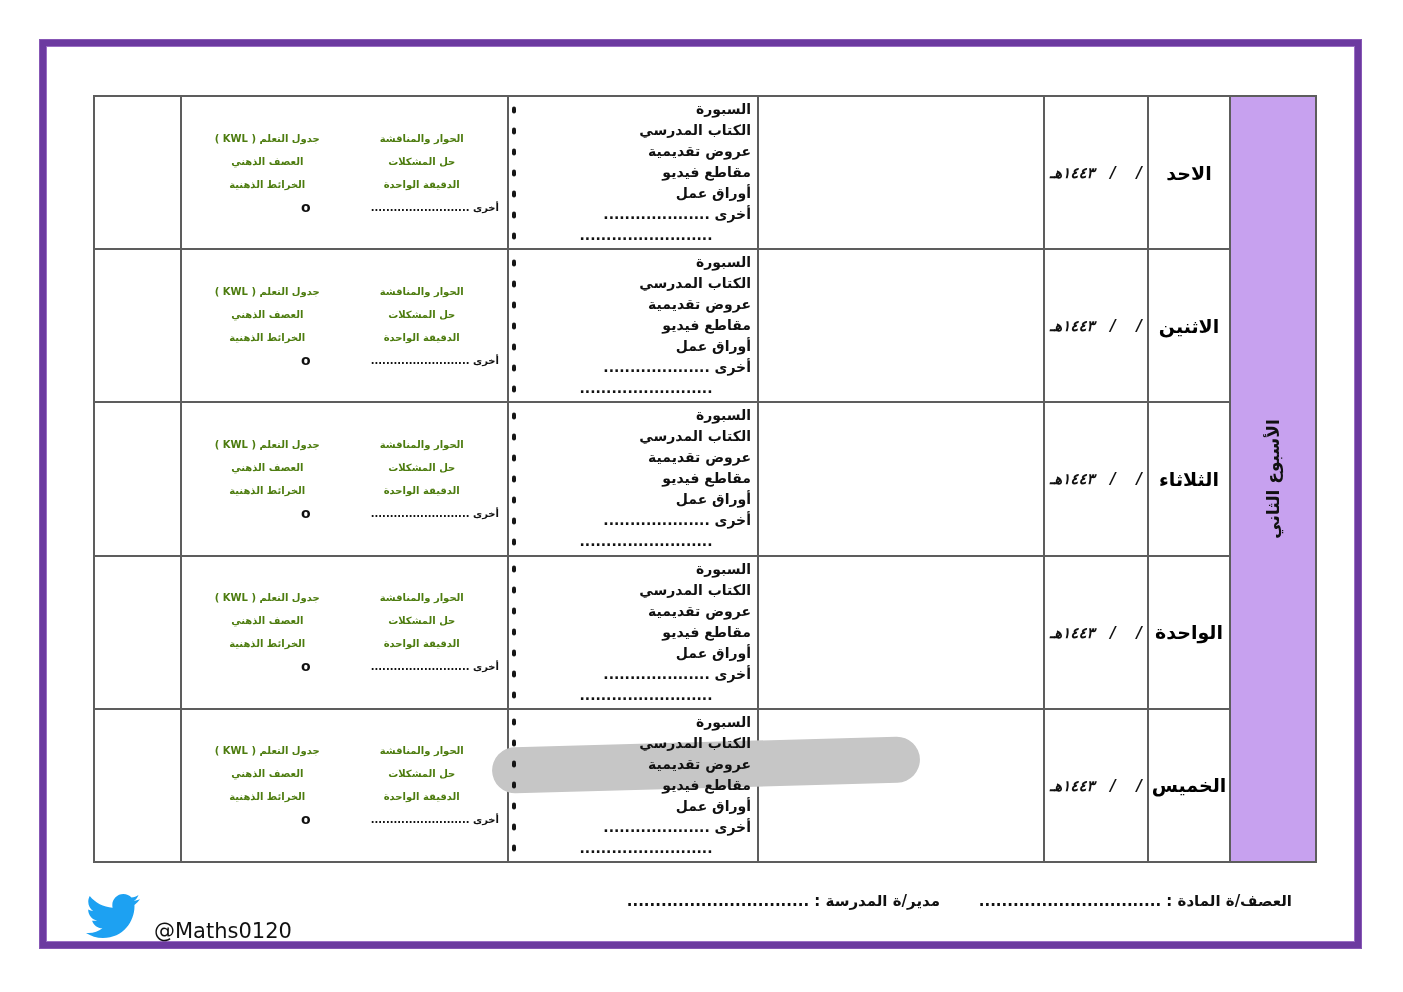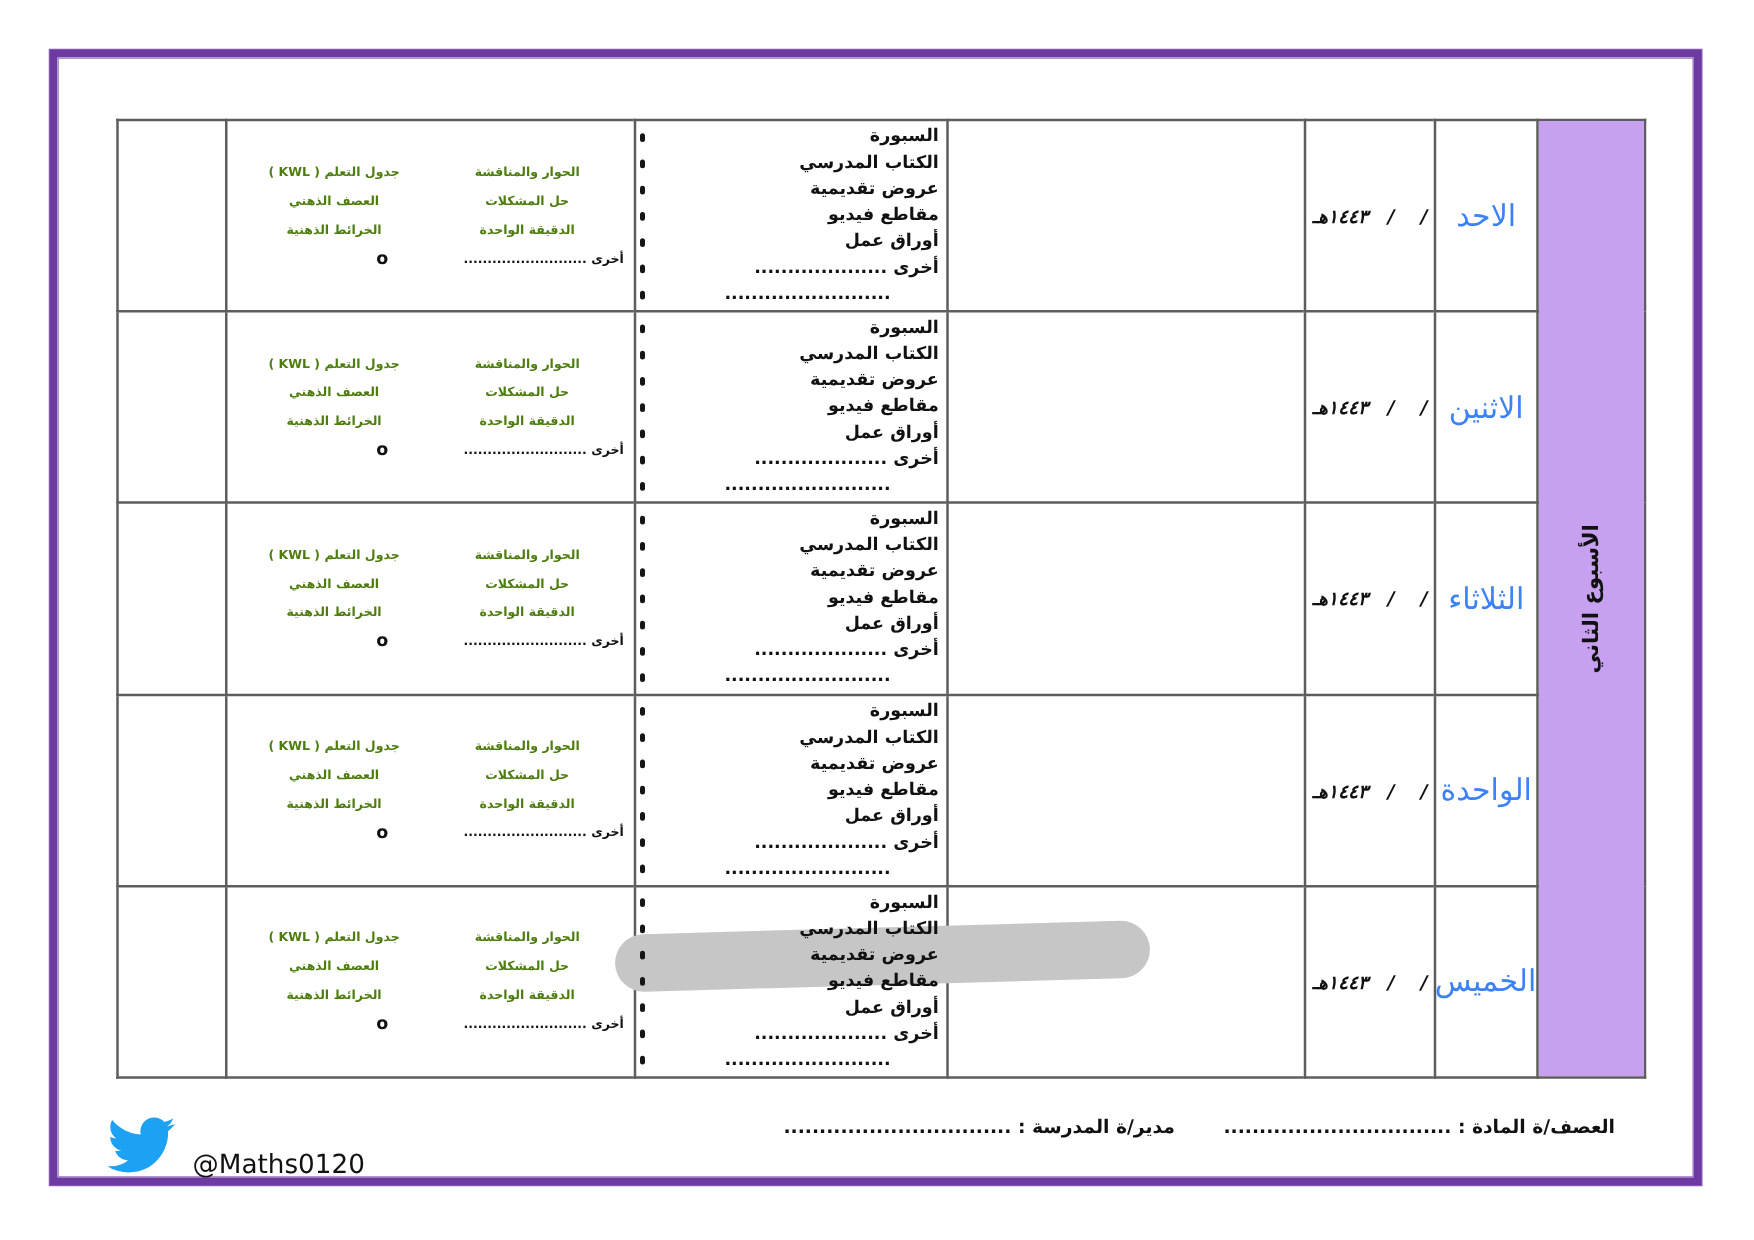--- a/index.html
+++ b/index.html
@@ -44,21 +44,21 @@
   table.plan { border:2px solid #2e2e2e; }
   table.plan td { border:2px solid #5d5d5d; vertical-align:middle; }
   tr.row { height:153px; }
 
   td.week { background:#c7a1ef; position:relative; }
   .week-label { position:absolute; left:50%; top:50%;
                 transform:translate(-50%,-50%) rotate(-90deg); white-space:nowrap;
                 font-size:17px; font-weight:bold; color:#111; z-index:2; }
 
   td.day  { text-align:center; }
-  .day-txt { position:relative; z-index:2; font-size:24px; font-weight:normal; color:#3b82f6; }
+  .day-txt { position:relative; z-index:2; font-size:19px; font-weight:bold; color:#000000; }
   td.date { text-align:center; }
   .date-txt { position:relative; z-index:2; font-size:15px; font-weight:bold;
               color:#111; direction:rtl; white-space:pre;font-style:italic; }
 
   td.aids { position:relative;padding-left:28px; }
   .aids-box { position:relative; z-index:2; display:flex; flex-direction:column;
               justify-content:center; height:100%; padding:0 6px 0 4px; }
   .aids-box .ln { font-size:14px; font-weight:bold; line-height:21px; color:#111;
                   text-align:right; white-space:nowrap; overflow:hidden; }
   .aids-box .ln.center { text-align:center; }

